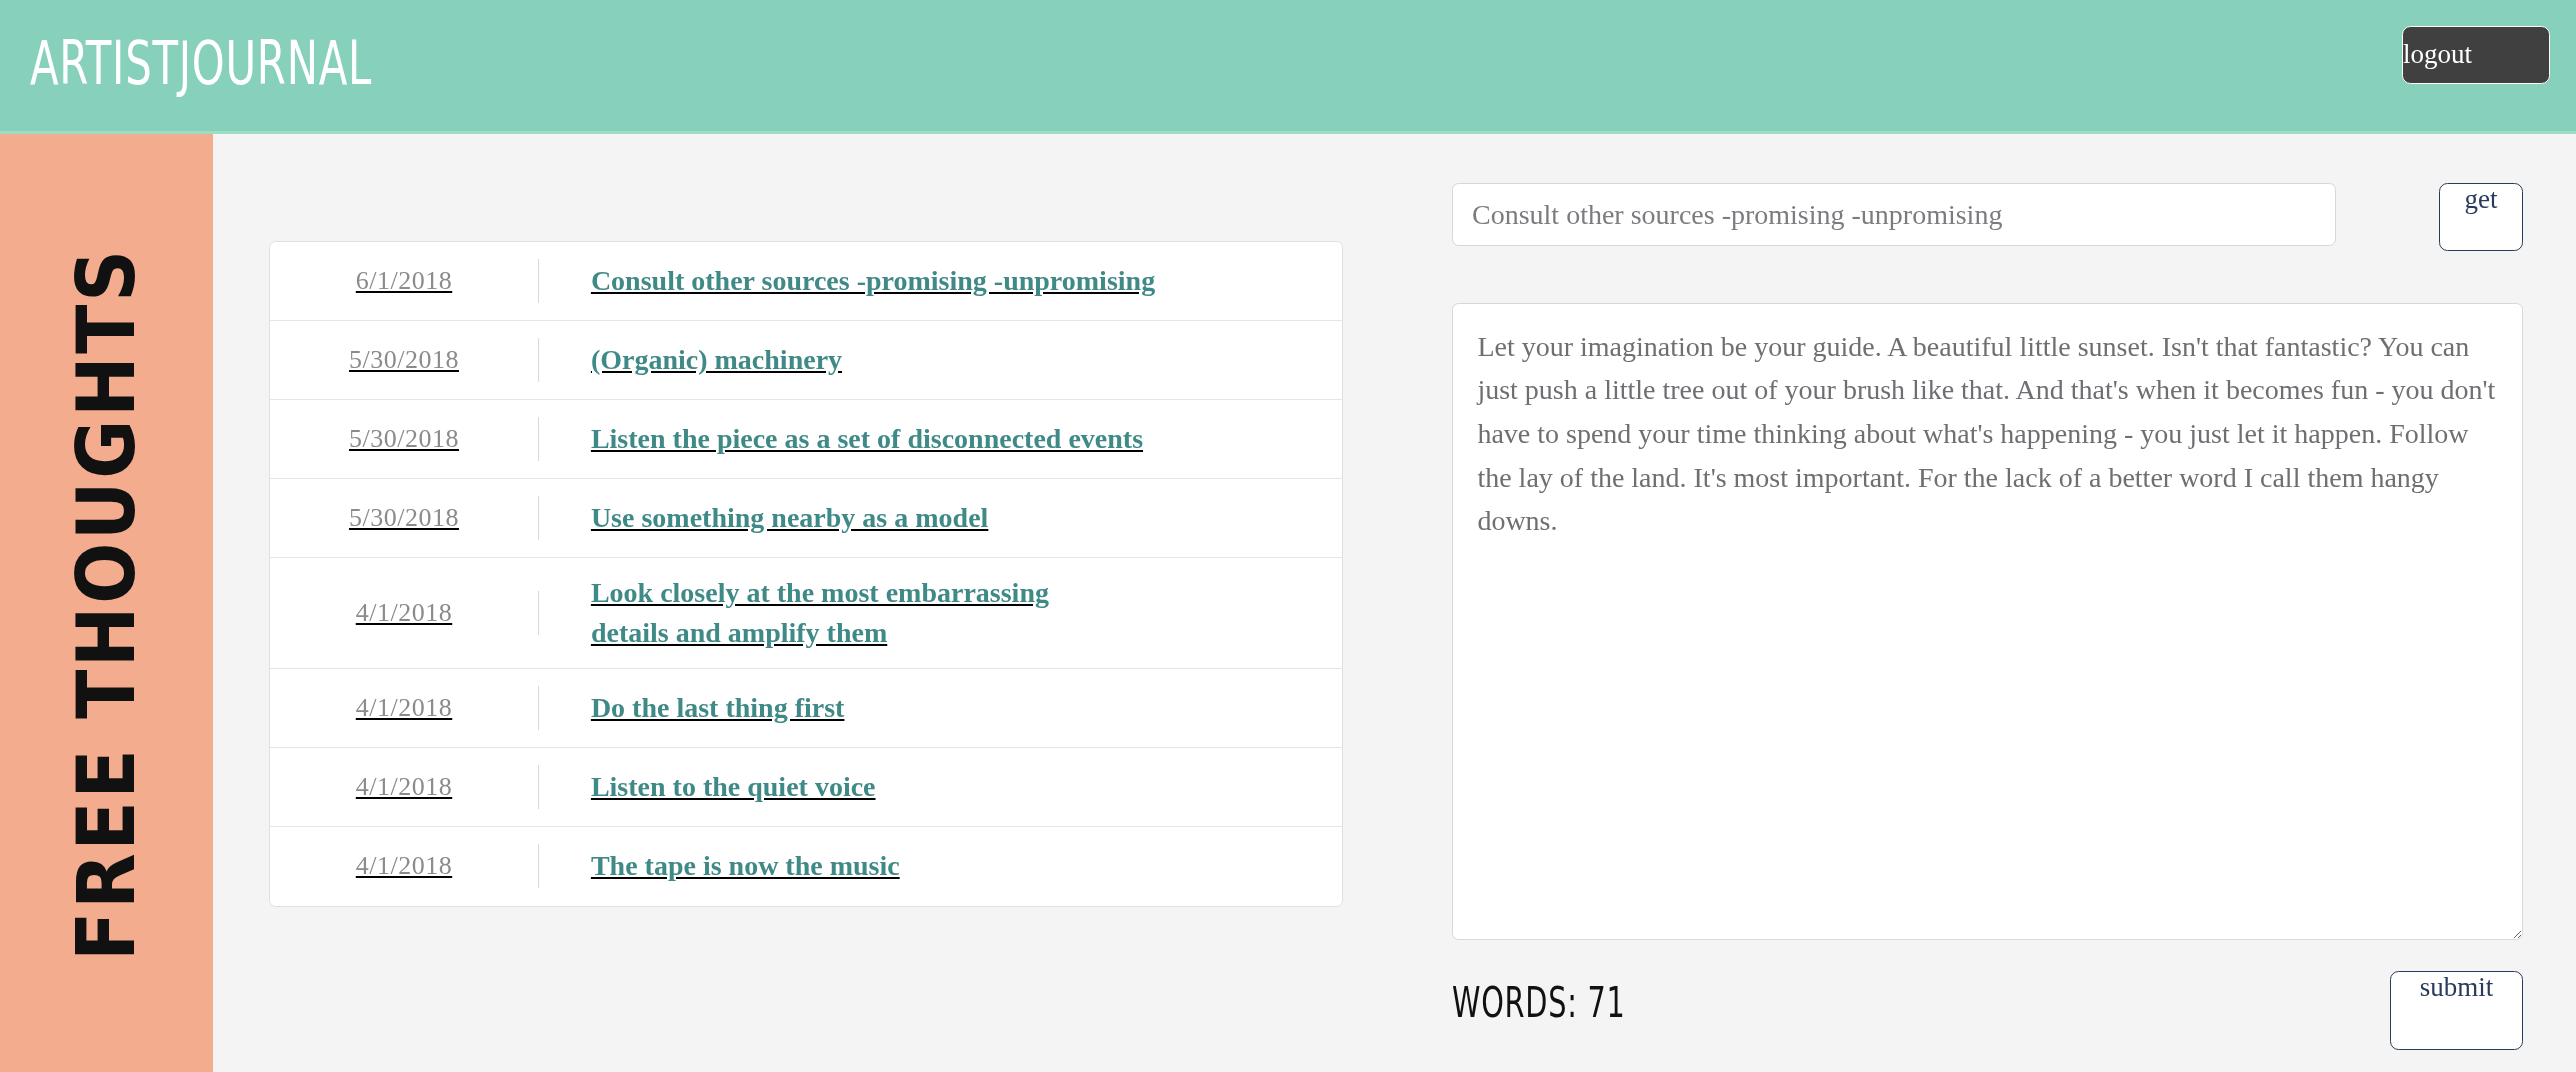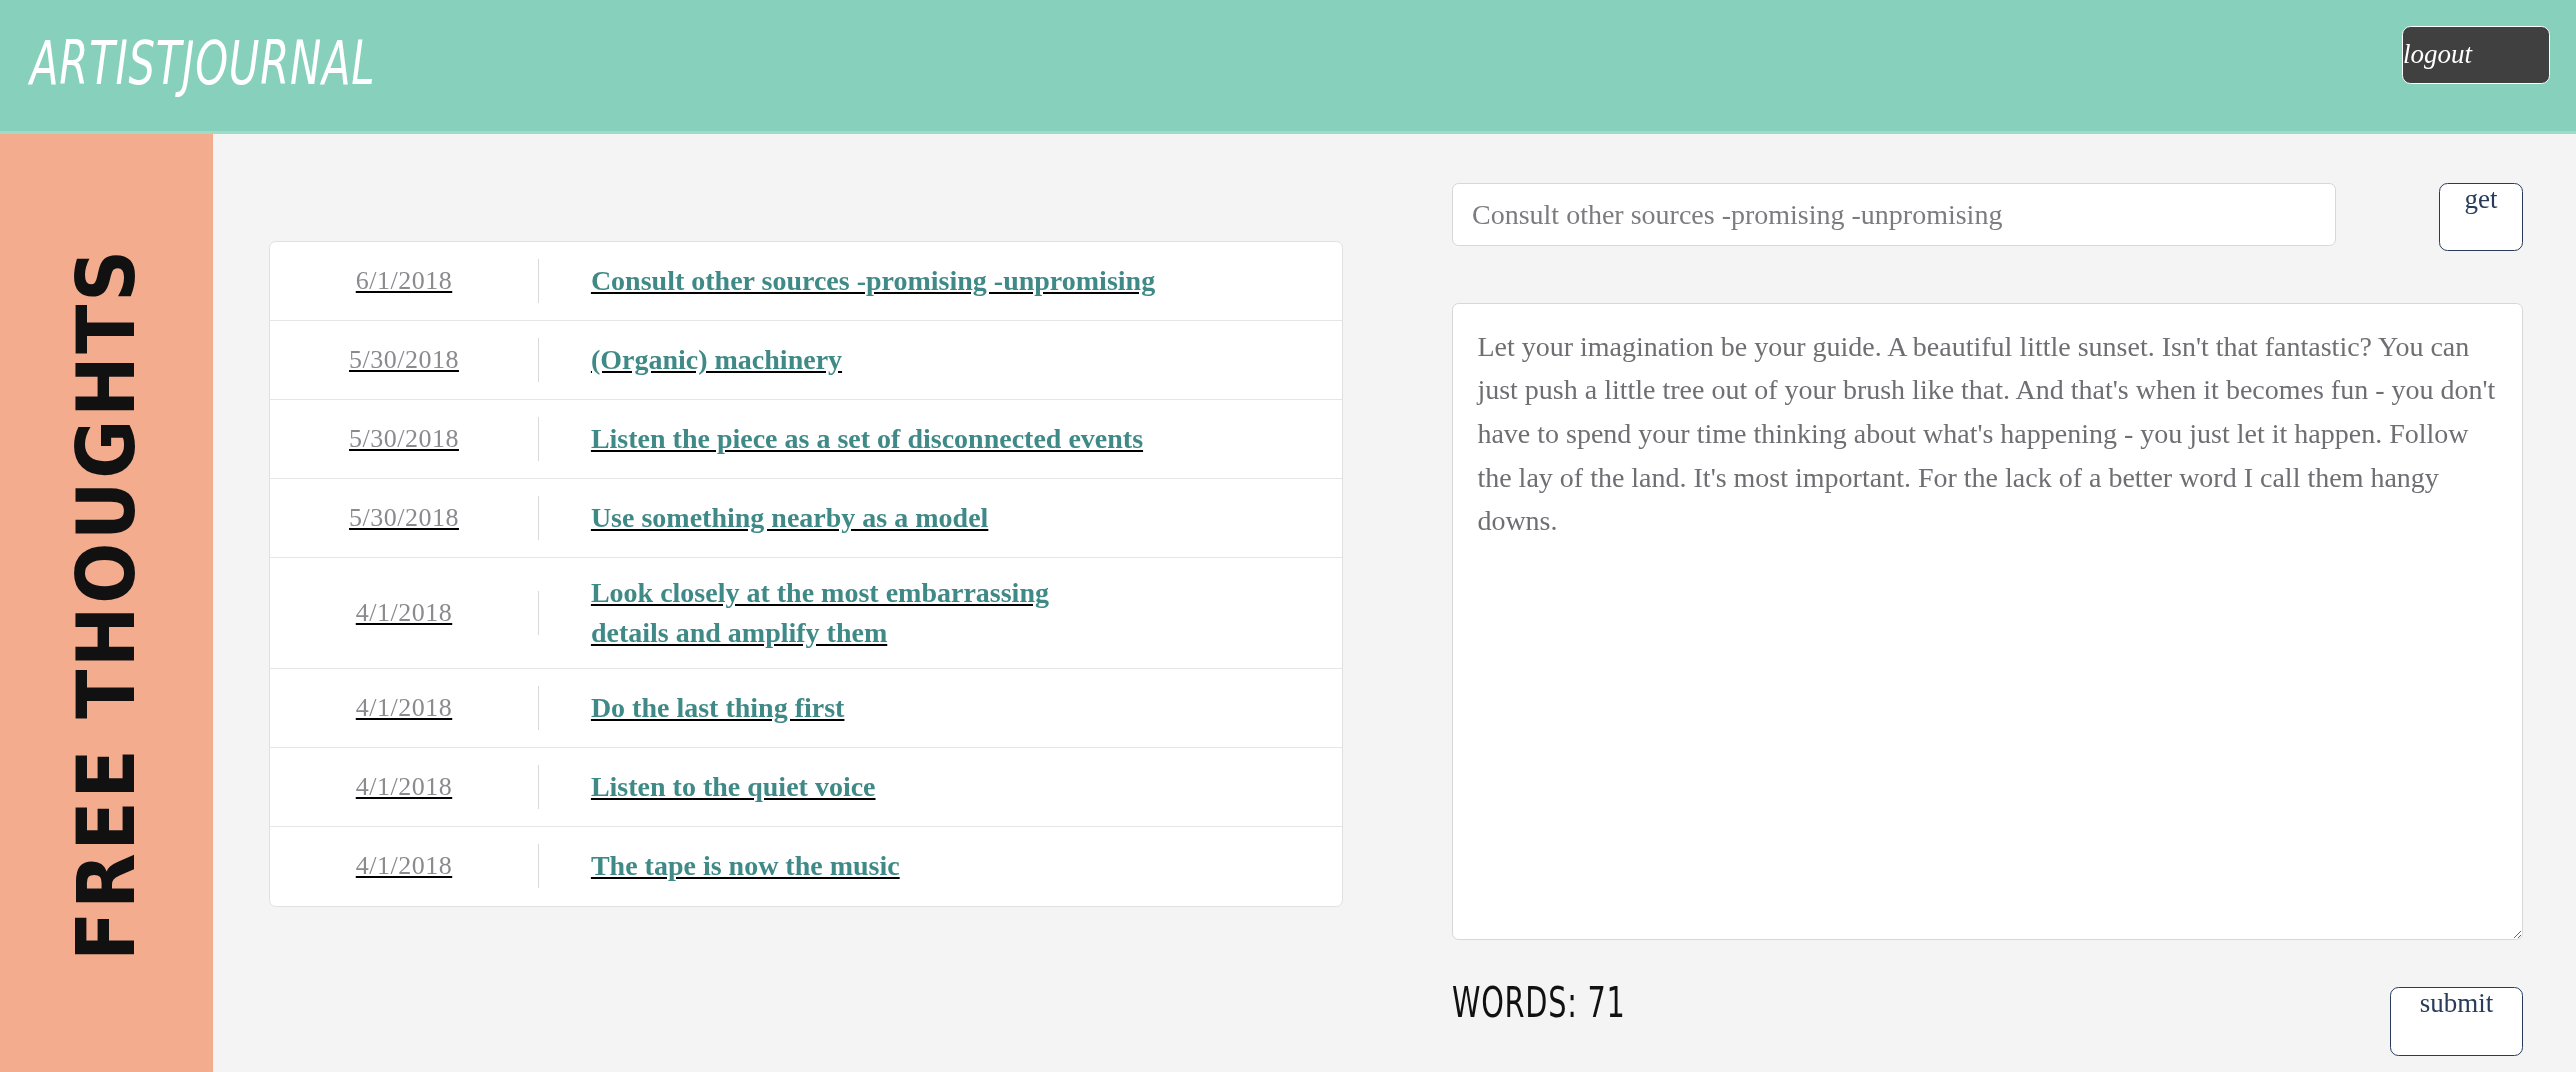--- a/index.html
+++ b/index.html
@@ -13,21 +13,20 @@
   }
 
   
   .header {
     position: absolute;
     left: 0; top: 0;
     width: 2576px;
     height: 134px;
     background: #87d0bc;
     border-bottom: 3.8px solid #9fdcc5;
-    font-style: italic;
   }
   .logo {
     position: absolute;
     left: 30px;
     top: 28px;
     font-family: "DejaVu Sans Condensed", "Liberation Sans Narrow", "Liberation Sans", sans-serif;
     font-size: 54px;
     letter-spacing: 0.9px;
     color: #ffffff;
     font-weight: 400;
@@ -114,23 +113,23 @@
     font-size: 27px;
     text-align: center;
     cursor: pointer;
     white-space: nowrap;
   }
   .new-note-btn { width: 161px; height: 63px; margin-left: 179px; }
   .get-btn { width: 84px; height: 68px; margin-left: 103px; }
   .submit-btn {
     position: absolute;
     right: 0;
-    top: 16px;
+    top: 0;
     width: 133px;
-    height: 69px;
+    height: 79px;
   }
 
   
   .note-list {
     margin-top: 58px;
     background: #ffffff;
     border: 0.9px solid #e0e0e0;
     border-radius: 6.6px;
     overflow: hidden;
     text-decoration: underline;

